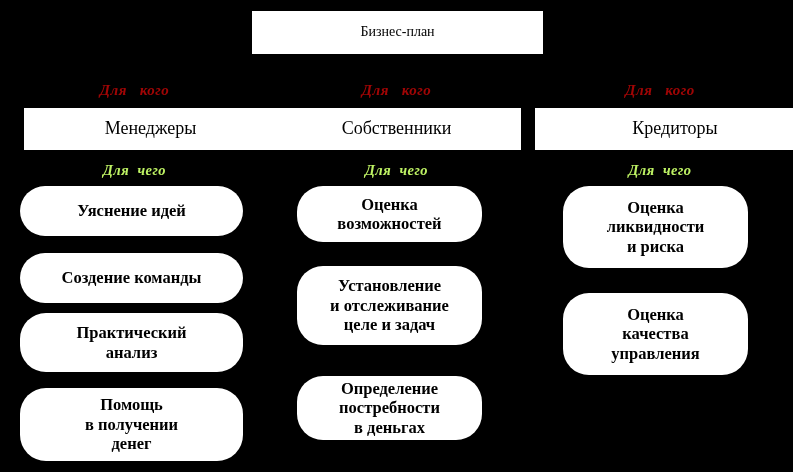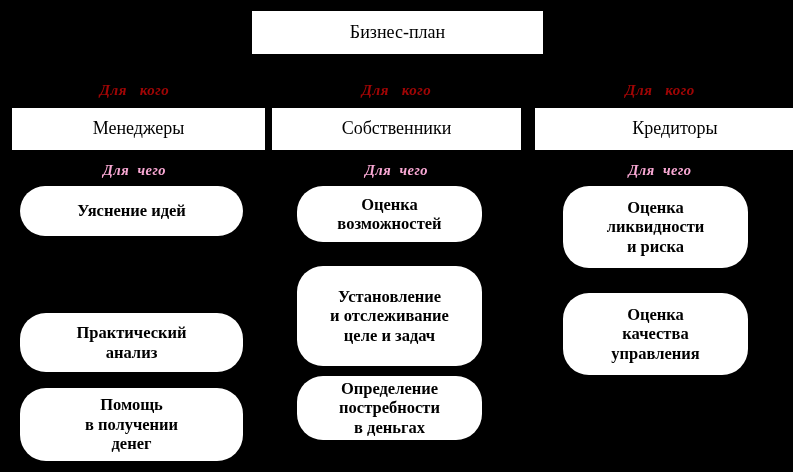--- a/index.html
+++ b/index.html
@@ -33,21 +33,21 @@
   .rect {
     border-radius: 0;
   }
 
   
   .round {
     border-radius: 26px;
   }
 
   .title-box {
-    font-size: 18px;
+    font-size: 14px;
   }
 
   .header-box {
     font-size: 18px;
   }
 
   .leaf-box {
     font-size: 16.5px;
     padding: 4px 10px;
   }
@@ -60,47 +60,50 @@
     font-family: "Liberation Serif", "DejaVu Serif", serif;
     white-space: pre;
     text-align: center;
     letter-spacing: 0.5px;
   }
   .label-who {
     color: #a00505;
     font-size: 15px;
   }
   .label-what {
-    color: #f9a8d4;
+    color: #bef264;
     font-size: 14.5px;
   }
 
   .linetext { white-space: pre-line; font-weight: bold; }
 </style>
 </head>
 <body>
 
 <div id="canvas">
 
   <div class="node rect title-box" style="left:252px; top:11px; width:291px; height:43px;">
     <span>Бизнес-план</span>
   </div>
 
   <div class="edge-label label-who" style="left:8px; top:82px; width:253px;">Для   кого</div>
 
-  <div class="node rect header-box" style="left:12px; top:108px; width:253px; height:42px;">
+  <div class="node rect header-box" style="left:24px; top:108px; width:253px; height:42px;">
     <span>Менеджеры</span>
   </div>
 
   <div class="edge-label label-what" style="left:8px; top:162px; width:253px;">Для  чего</div>
 
   <div class="node round leaf-box linetext" style="left:20px; top:186px; width:223px; height:50px;">
     <span>Уяснение идей</span>
   </div>
 
+  <div class="node round leaf-box linetext" style="left:20px; top:253px; width:223px; height:50px;">
+    <span>Создение команды</span>
+  </div>
 
   <div class="node round leaf-box linetext" style="left:20px; top:313px; width:223px; height:59px;">
     <span>Практический
 анализ</span>
   </div>
 
   <div class="node round leaf-box linetext" style="left:20px; top:388px; width:223px; height:73px;">
     <span>Помощь
 в получении
 денег</span>
@@ -112,21 +115,21 @@
     <span>Собственники</span>
   </div>
 
   <div class="edge-label label-what" style="left:272px; top:162px; width:249px;">Для  чего</div>
 
   <div class="node round leaf-box linetext" style="left:297px; top:186px; width:185px; height:56px;">
     <span>Оценка
 возможностей</span>
   </div>
 
-  <div class="node round leaf-box linetext" style="left:297px; top:266px; width:185px; height:100px;">
+  <div class="node round leaf-box linetext" style="left:297px; top:266px; width:185px; height:79px;">
     <span>Установление
 и отслеживание
 целе и задач</span>
   </div>
 
   <div class="node round leaf-box linetext" style="left:297px; top:376px; width:185px; height:64px;">
     <span>Определение
 постребности
 в деньгах</span>
   </div>

